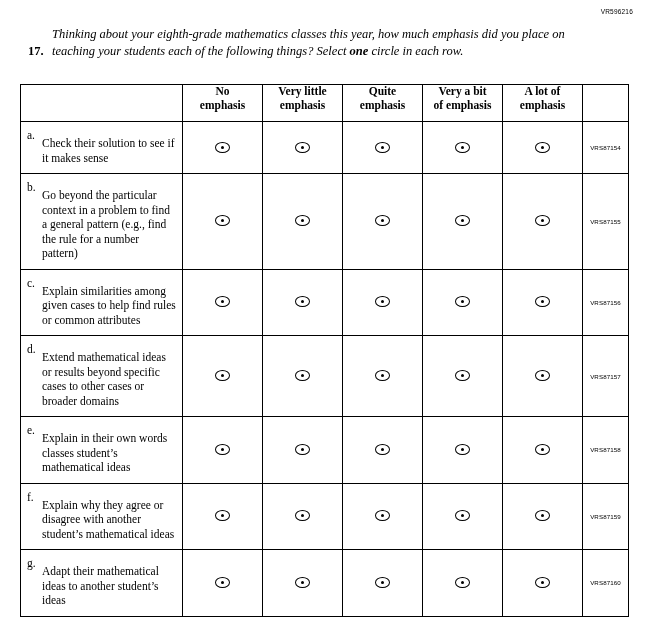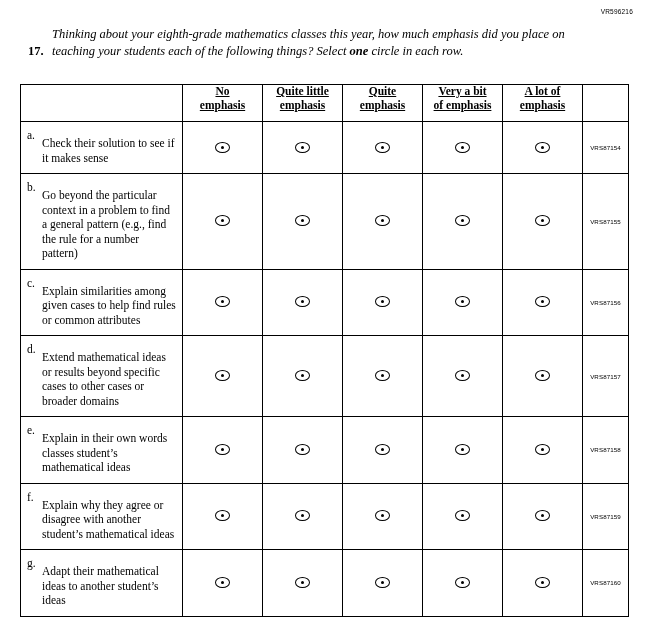--- a/index.html
+++ b/index.html
@@ -75,21 +75,20 @@
   col.c-code   { width: 46px;  }
 
   thead th {
     height: 36px;
     text-align: center;
     vertical-align: middle;
     font-weight: bold;
     font-size: 11.5px;
     line-height: 13.5px;
     font-family: "Liberation Serif", serif;
-    text-decoration: underline;
   }
   thead th.blank-left, thead th.blank-right {
     border-top: none;
     border-left: none;
     border-right: none;
     border-bottom: none;
   }
   thead th.blank-left { border-right: 1px solid #000; }
   thead th.blank-right { border-left: 1px solid #000; }
   thead tr th:first-child { border-top: none; border-left: none; }
@@ -168,21 +167,21 @@
         <col class="c-code">
       </colgroup>
       <thead>
         <tr>
           <th class="blank-left"></th>
           <th>
             <div>No</div>
             <div>emphasis</div>
           </th>
           <th>
-            <div>Quite little</div>
+            <div>Very little</div>
             <div>emphasis</div>
           </th>
           <th>
             <div>Quite</div>
             <div>emphasis</div>
           </th>
           <th>
             <div>Very a bit</div>
             <div>of emphasis</div>
           </th>

